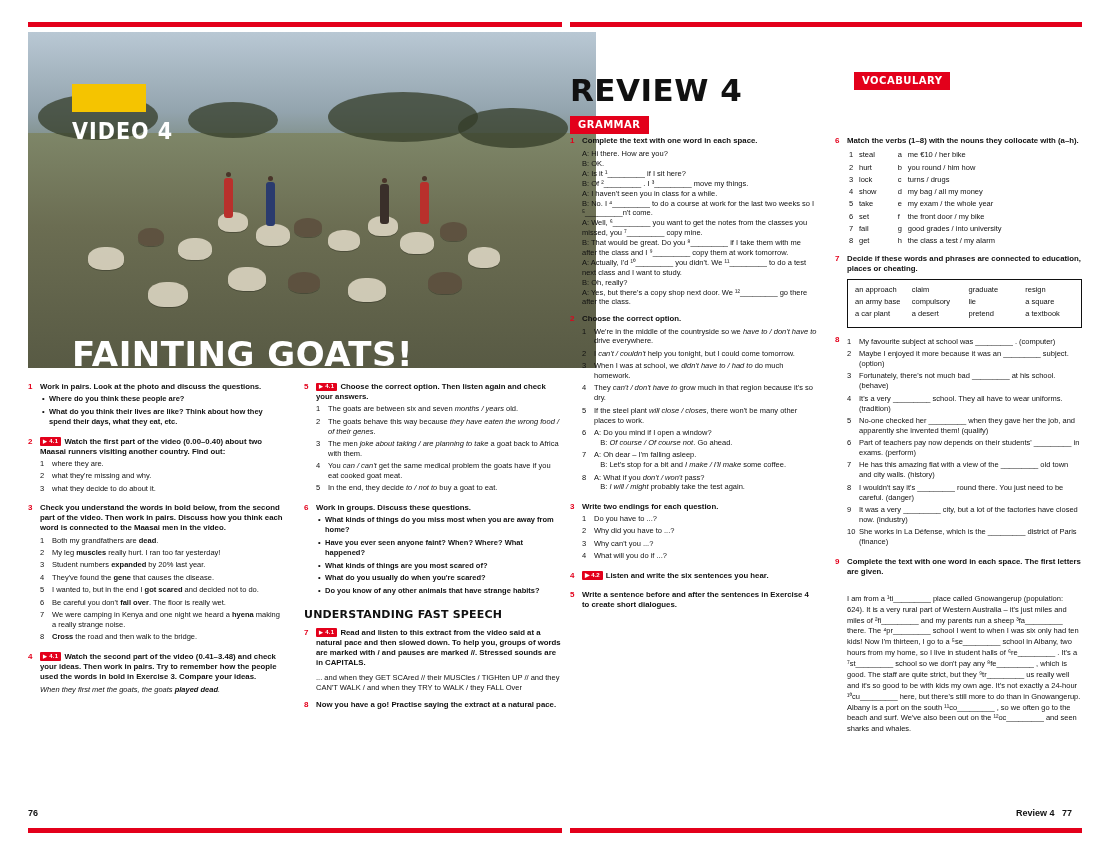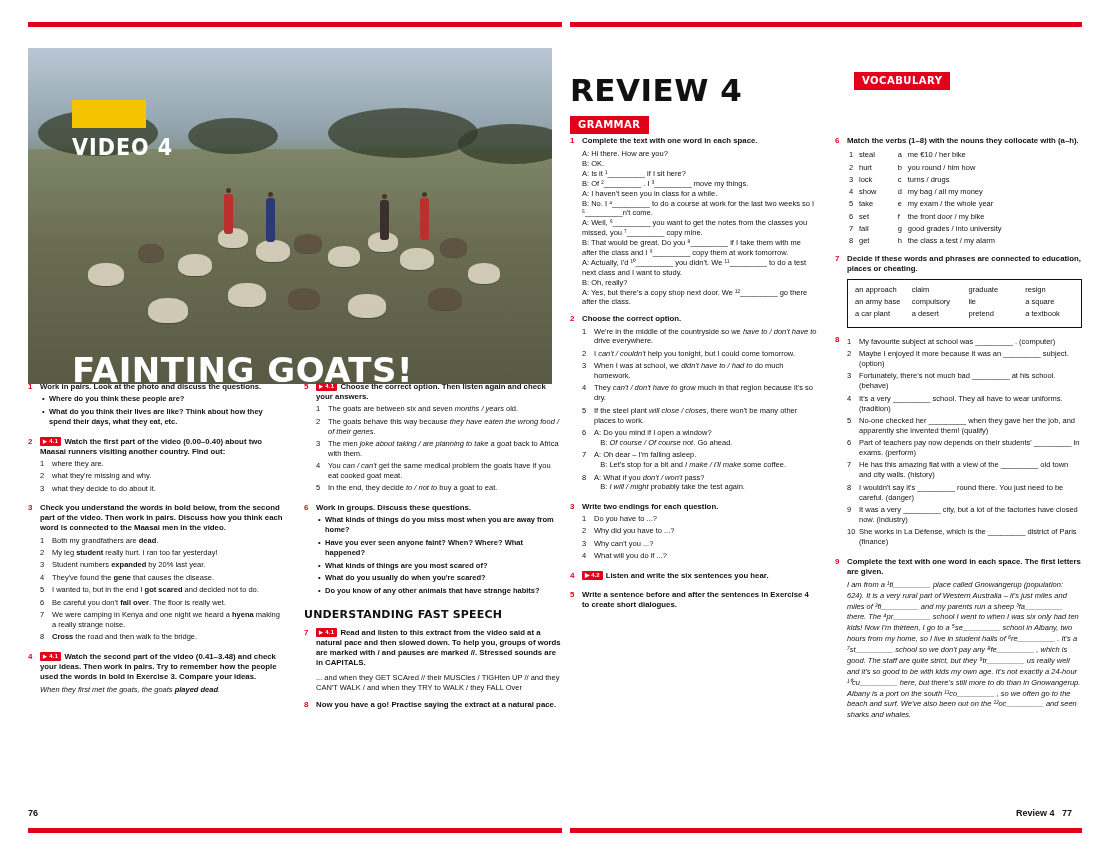--- a/index.html
+++ b/index.html
@@ -15,21 +15,21 @@
   .page { position:relative; width:1100px; height:860px; display:flex; }
   .left-page { position:relative; width:550px; height:860px; padding:0; }
   .right-page { position:relative; width:550px; height:860px; padding:0; }
 
   
   .rule-top { position:absolute; height:5px; background:#e3001b; }
   .rule-bot { position:absolute; height:5px; background:#e3001b; }
 
   
   .photo {
-    position:absolute; left:28px; top:48px; width:524px; height:336px;
+    position:absolute; left:28px; top:32px; width:568px; height:336px;
     background:linear-gradient(180deg,#9fb0bd 0%, #8a9aa6 18%, #6f7a6a 38%, #7d7e63 60%, #8a8366 78%, #6e6a52 100%);
     overflow:hidden;
     text-align:right;
   }
   .photo .sky {
     position:absolute; left:0; top:0; width:100%; height:34%;
     background:linear-gradient(180deg,#b9c8d4,#93a4ae 70%, #7d8c84 100%);
   }
   .photo .ground {
     position:absolute; left:0; top:30%; width:100%; height:70%;
@@ -122,21 +122,21 @@
   table.match td { padding:1.2px 2px; vertical-align:top; }
   table.match td.n { width:10px; }
   table.match td.l { width:10px; }
 
   .wordbox {
     border:1px solid #111; padding:5px 7px; margin-top:4px;
     display:flex; gap:8px;
   }
   .wordbox .wcol { flex:1; }
   .wordbox .wcol div { margin-bottom:2.5px; }
-  .fin-para { margin-top:3px; line-height:1.45;font-style:italic; }
+  .fin-para { margin-top:17px; line-height:1.45; }
 
   .audtag {
     display:inline-block; background:#e3001b; color:#fff; font-weight:bold;
     font-size:6px; padding:0.5px 3px; border-radius:1px; margin-right:3px;
     vertical-align:1px;
   }
 </style>
 </head>
 <body>
 
@@ -225,21 +225,21 @@
           <div class="exnum">3</div>
           <div class="exbody">
             <div class="exhead">Check you understand the words in bold below, from the second part of the video. Then work in pairs. Discuss how you think each word is connected to the Maasai men in the video.</div>
             <div class="numlist">
               <div class="numrow">
                   <span class="n">1</span>
                   <span>Both my grandfathers are <b>dead</b>.</span>
                 </div>
               <div class="numrow">
                   <span class="n">2</span>
-                  <span>My leg <b>student</b> really hurt. I ran too far yesterday!</span>
+                  <span>My leg <b>muscles</b> really hurt. I ran too far yesterday!</span>
                 </div>
               <div class="numrow">
                   <span class="n">3</span>
                   <span>Student numbers <b>expanded</b> by 20% last year.</span>
                 </div>
               <div class="numrow">
                   <span class="n">4</span>
                   <span>They've found the <b>gene</b> that causes the disease.</span>
                 </div>
               <div class="numrow">

